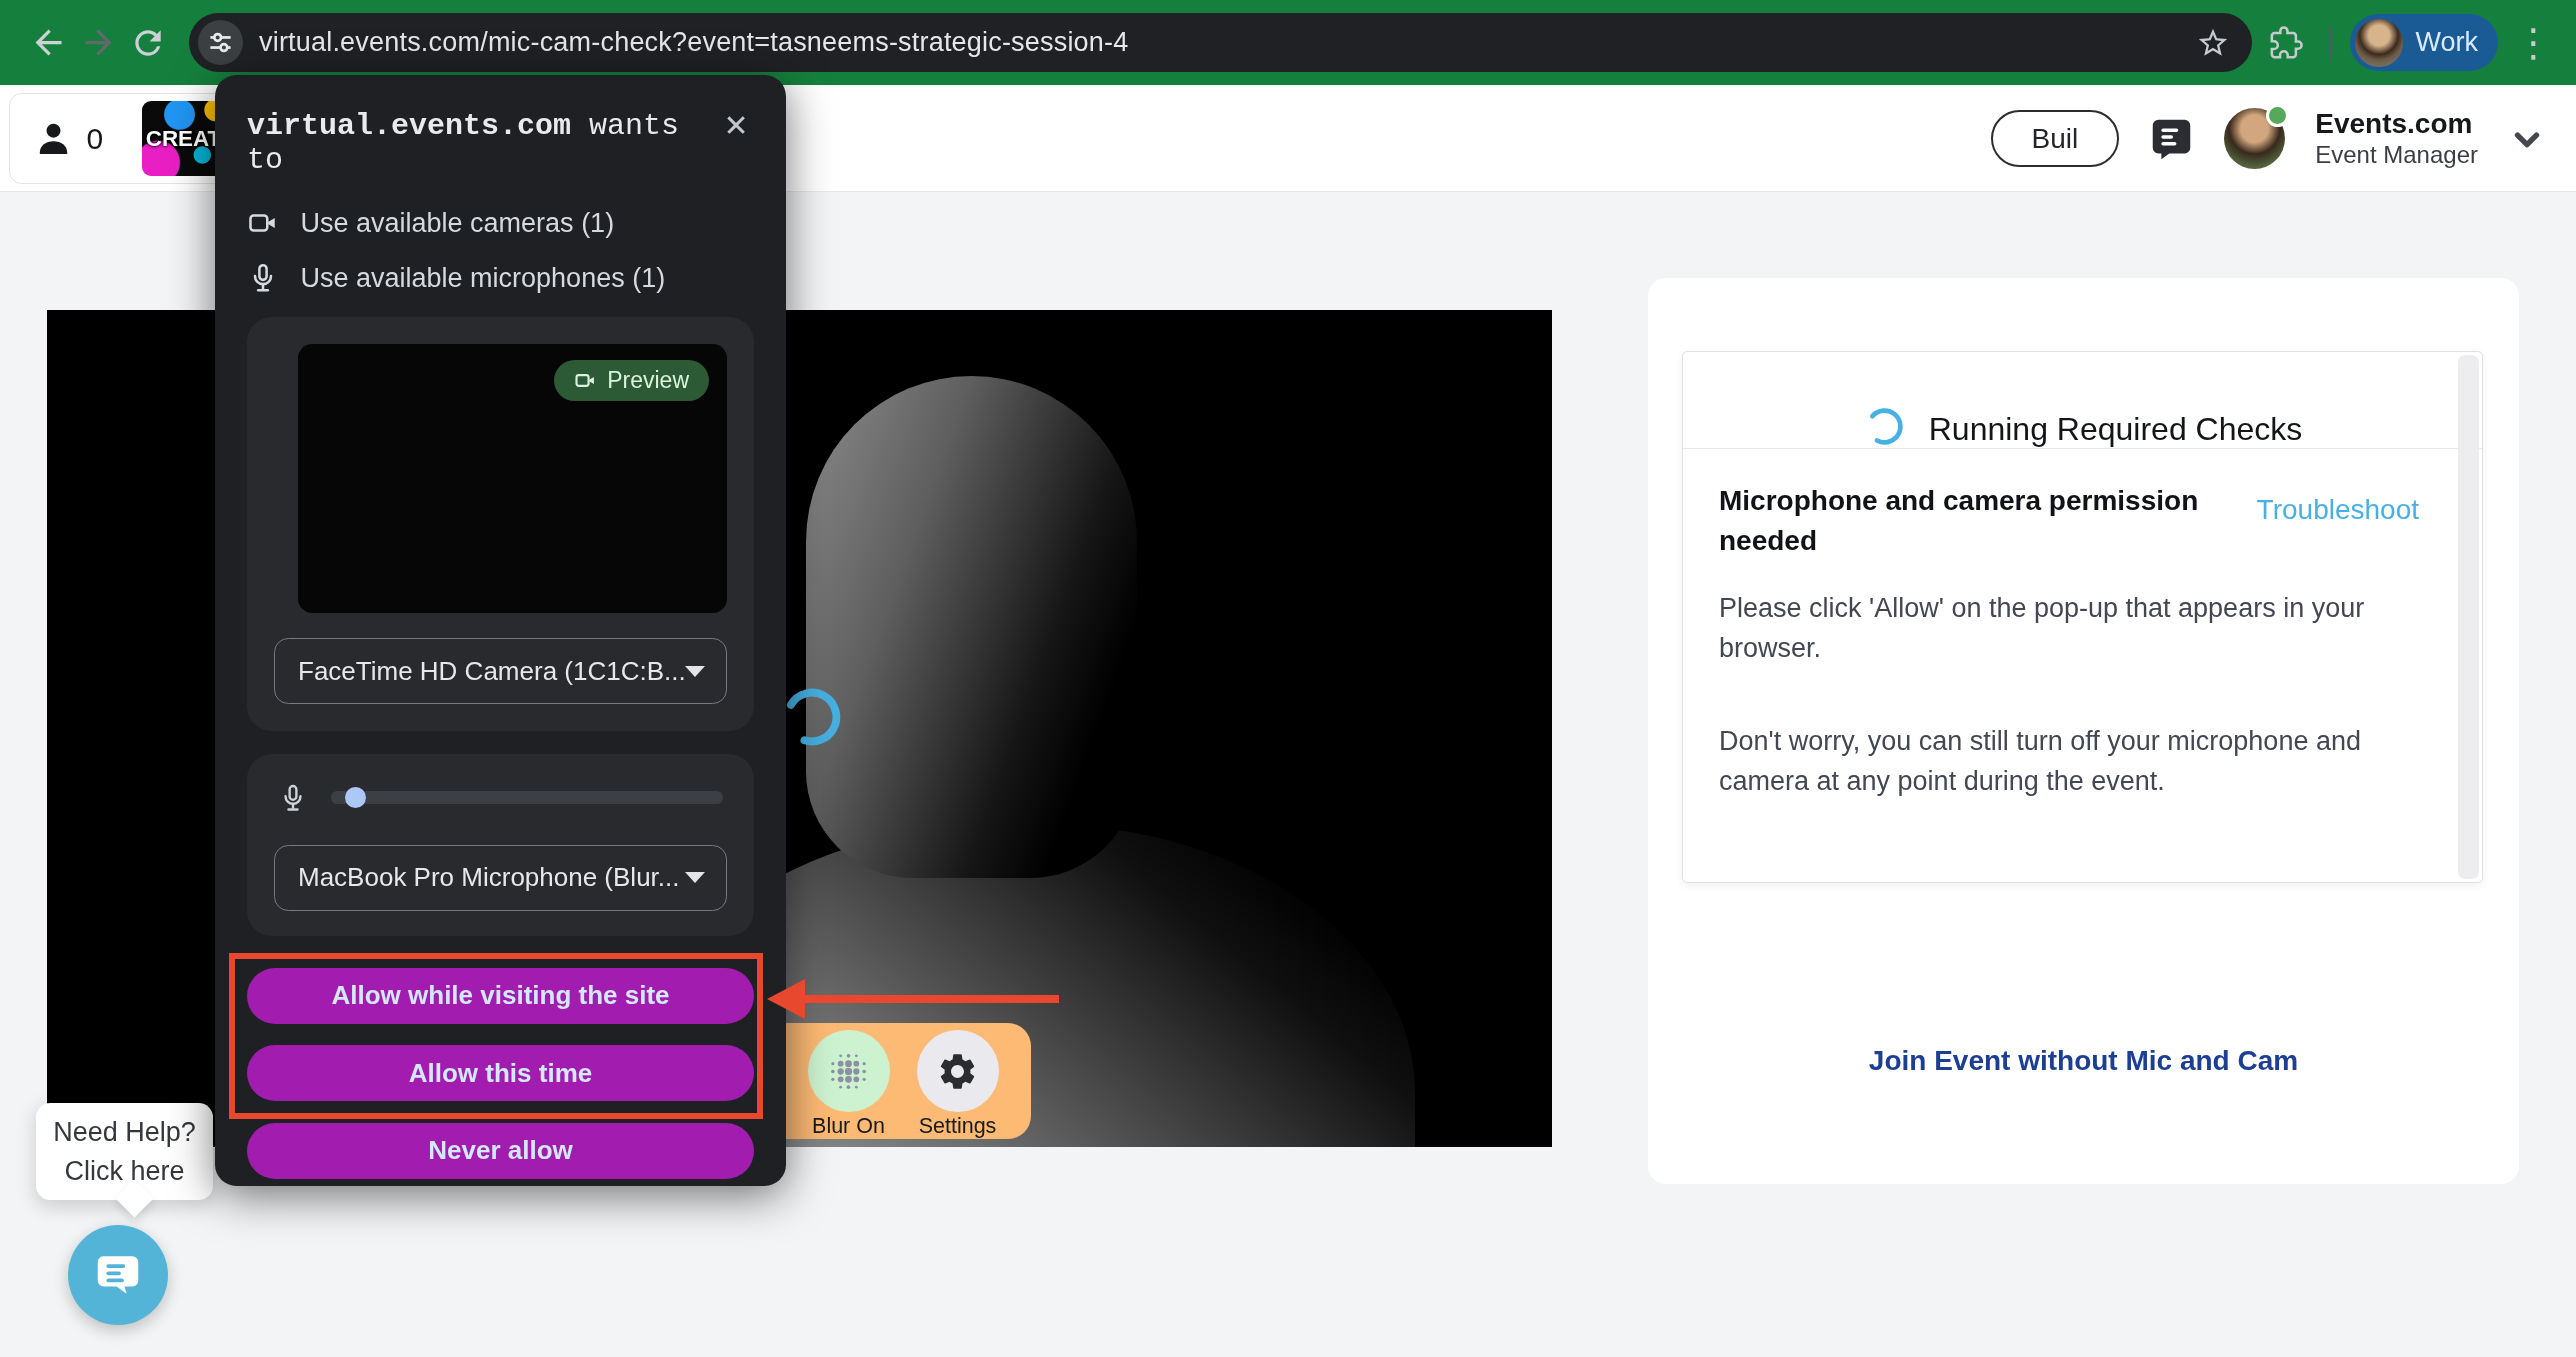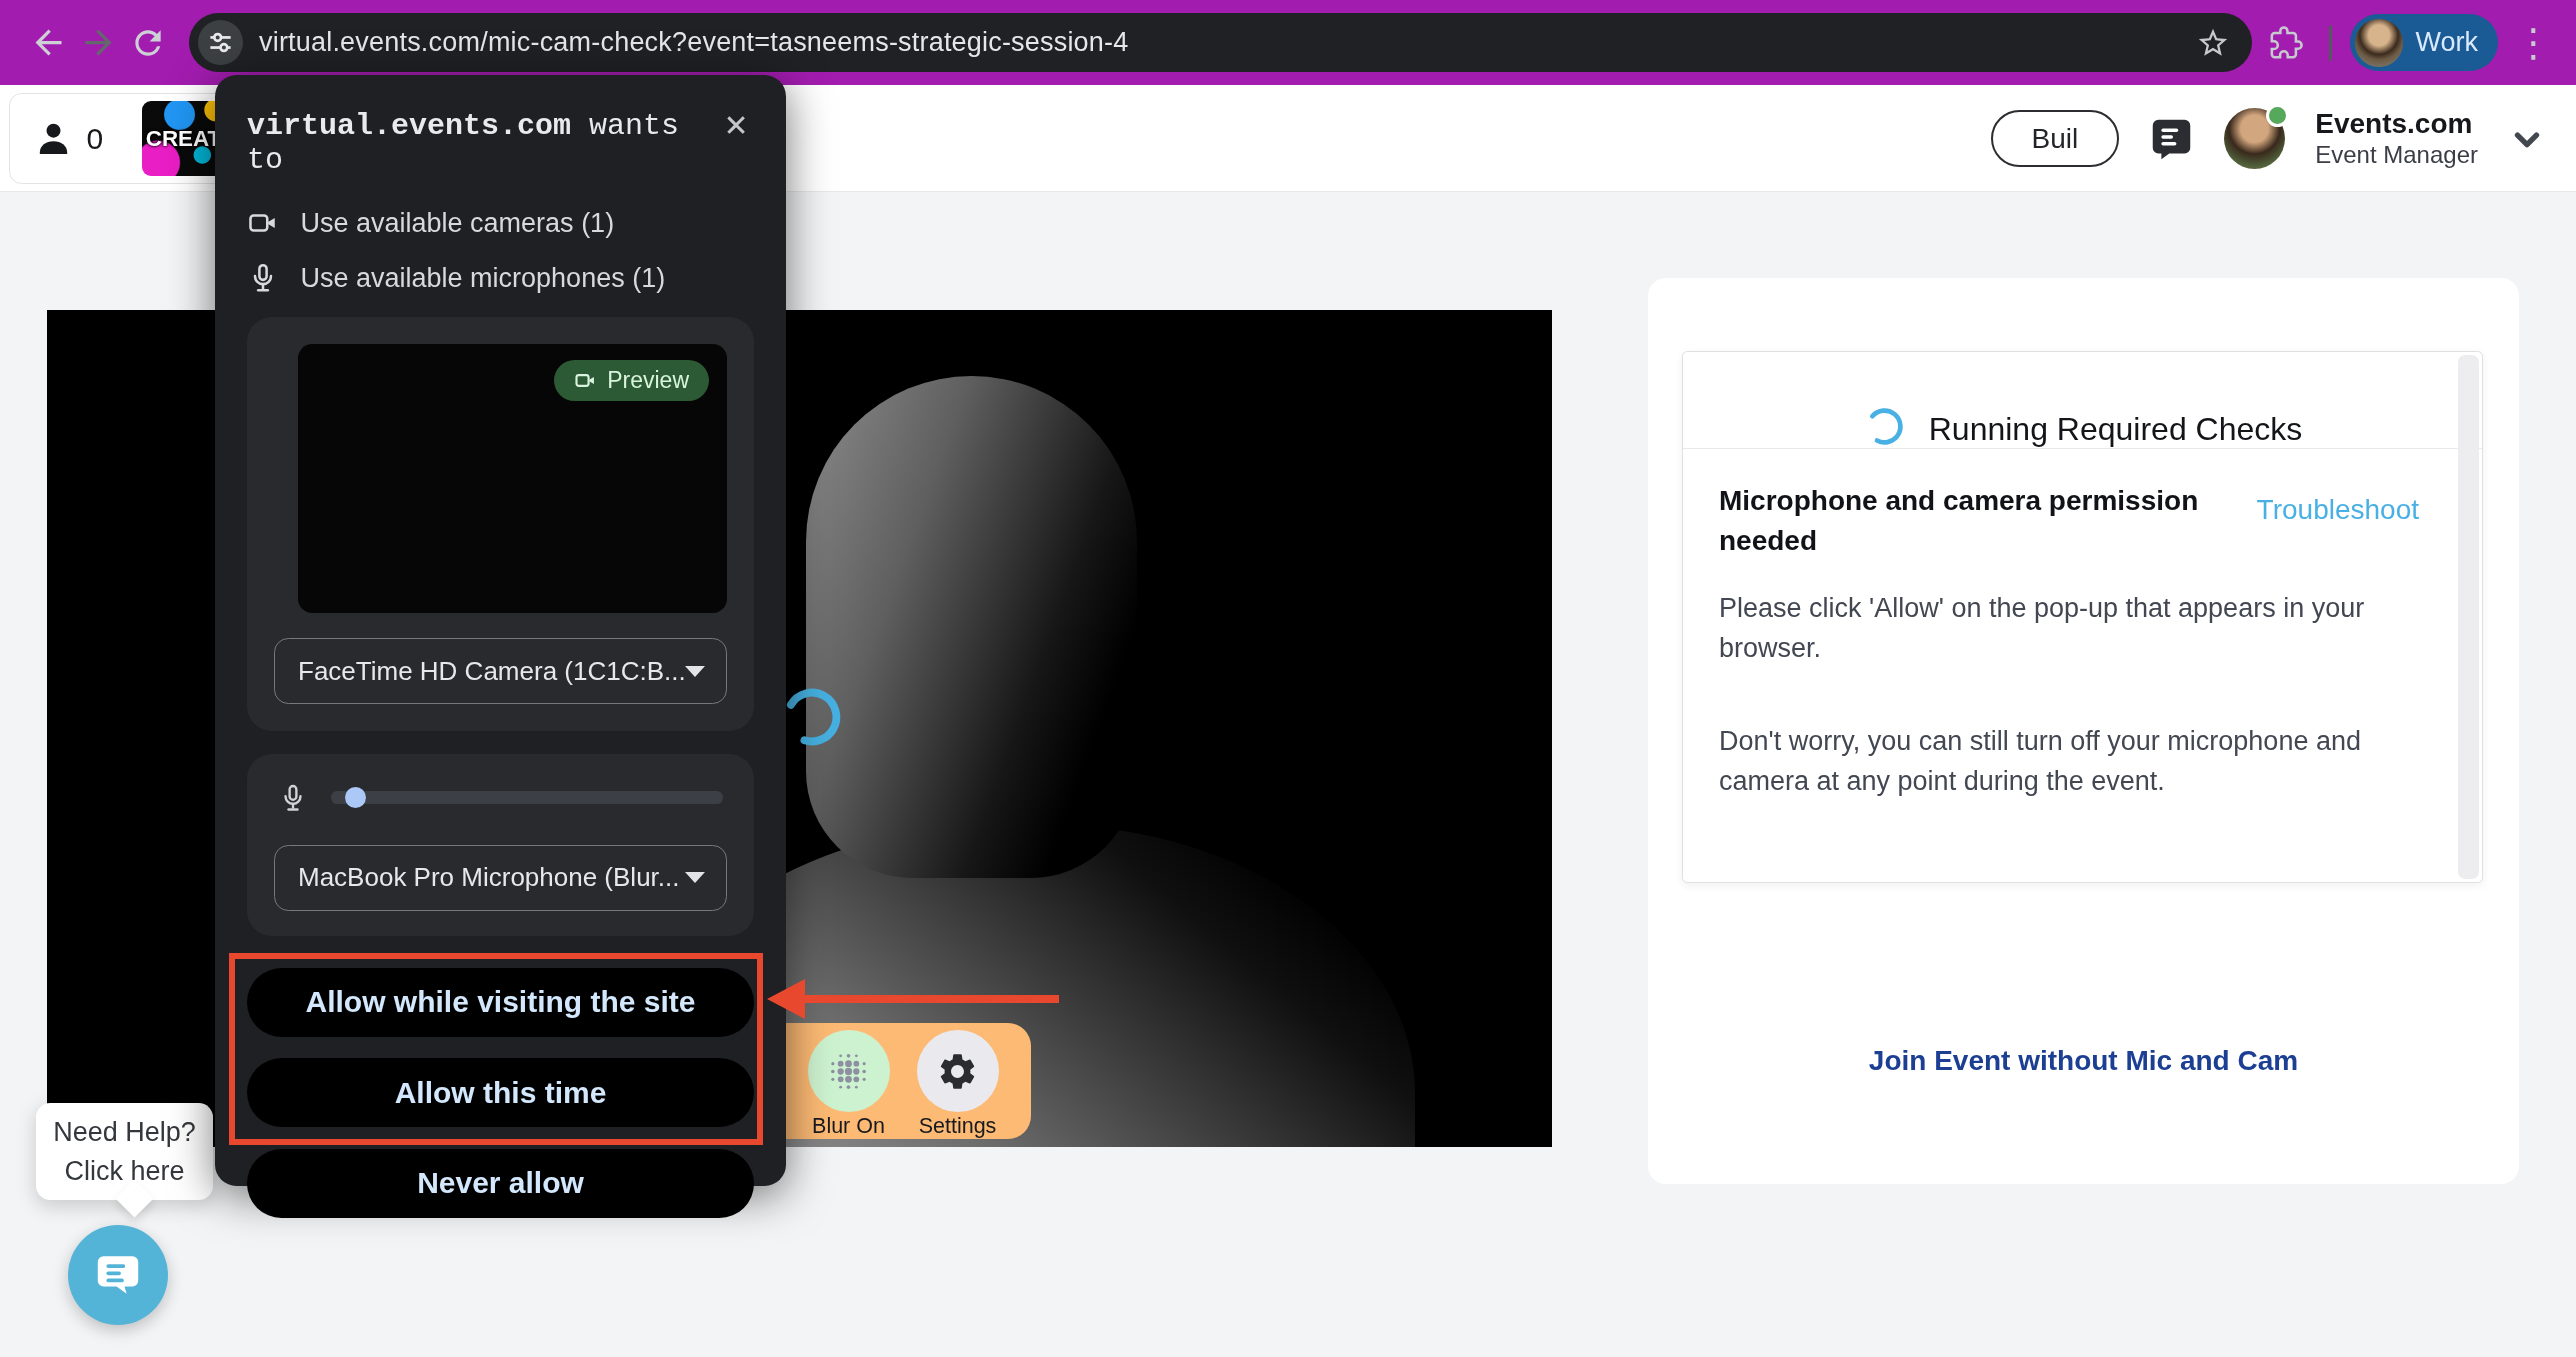--- a/index.html
+++ b/index.html
@@ -1,20 +1,20 @@
 <!DOCTYPE html>
 <html style="font-size:14.3px"><head>
 <meta charset="utf-8">
 <style>
   * { margin:0; padding:0; box-sizing:border-box; }
   html,body { width:2576px; height:1358px; overflow:hidden; }
   body { position:relative; background:#f3f4f5; font-family:"Liberation Sans","DejaVu Sans",sans-serif; }
 
   
-  .topbar { position:absolute; left:0; top:0; width:2576px; height:85px; background:#a21caf;
+  .topbar { position:absolute; left:0; top:0; width:2576px; height:85px; background:#15803d;
             display:flex; align-items:center; padding:0 23px; z-index:40; }
   .nav-ic { width:50px; height:50px; display:flex; align-items:center; justify-content:center; border-radius:50%; flex:0 0 auto; }
   .omnibox { flex:1; height:59px; margin:0 9px 0 16px; background:#202124; border-radius:30px;
              display:flex; align-items:center; padding:0 21.5px 0 9px; min-width:0; }
   .site-chip { width:45px; height:45px; border-radius:50%; background:#3c4043; display:flex; align-items:center; justify-content:center; margin-right:16px; flex:0 0 auto; }
   .url-text { color:#e5e7ea; font-size:27px; letter-spacing:0.2px; white-space:nowrap; overflow:hidden; flex:1; }
   .omni-star { margin-left:14.3px; flex:0 0 auto; display:flex; }
   .bar-sep { width:2.7px; height:36px; background:#55585d; margin:0 18px; border-radius:1.8px; }
   .profile-pill { height:57px; background:#1b5b95; border-radius:29px; display:flex; align-items:center; padding:4.5px 20px 4.5px 5.4px; gap:12.5px; flex:0 0 auto; }
   .profile-avatar { width:48px; height:48px; border-radius:50%;
@@ -109,22 +109,22 @@
         padding:0 21.5px 0 23px; margin-top:25px; }
   .dd-label { font-size:26px; color:#e6e8ec; flex:1; white-space:nowrap; overflow:hidden; }
   .dd-caret { width:0; height:0; border-left:10px solid transparent; border-right:10px solid transparent;
               border-top:11.6px solid #e2e4e8; }
   .mic-card { padding:23px 27px 25px 27px; }
   .mic-row { display:flex; align-items:center; gap:23px; padding:0 3.6px; margin-top:5.4px; }
   .level-track { flex:1; height:12.5px; background:#3c3f45; border-radius:6.3px; position:relative; }
   .level-dot { position:absolute; left:14.3px; top:-4.5px; width:21.5px; height:21.5px; border-radius:50%; background:#abc8f7; }
   .mic-card .dd { margin-top:32px; }
   .popup-btns { margin-top:32px; position:relative; display:flex; flex-direction:column; gap:21.5px; }
-  .allow-btn { height:69px; border-radius:37px; background:#000000; display:flex; align-items:center;
-               justify-content:center; font-size:30px; font-weight:700; color:#d3e8fc; }
+  .allow-btn { height:56px; border-radius:37px; background:#a21caf; display:flex; align-items:center;
+               justify-content:center; font-size:26px; font-weight:700; color:#d3e8fc; }
   .annotated-btns { position:relative; display:flex; flex-direction:column; gap:21.5px; }
   .red-rect { position:absolute; left:-18px; right:-9px; top:-14.3px; bottom:-18px;
               border:6.3px solid #e8482e; pointer-events:none; }
 
   
   .arrow-line { position:absolute; left:788px; top:995px; width:271px; height:8px; background:#e8482e; z-index:60; }
   .arrow-head { position:absolute; left:767px; top:979px; width:0; height:0; z-index:60;
                 border-top:20.6px solid transparent; border-bottom:20.6px solid transparent; border-right:38px solid #e8482e; }
 
   

